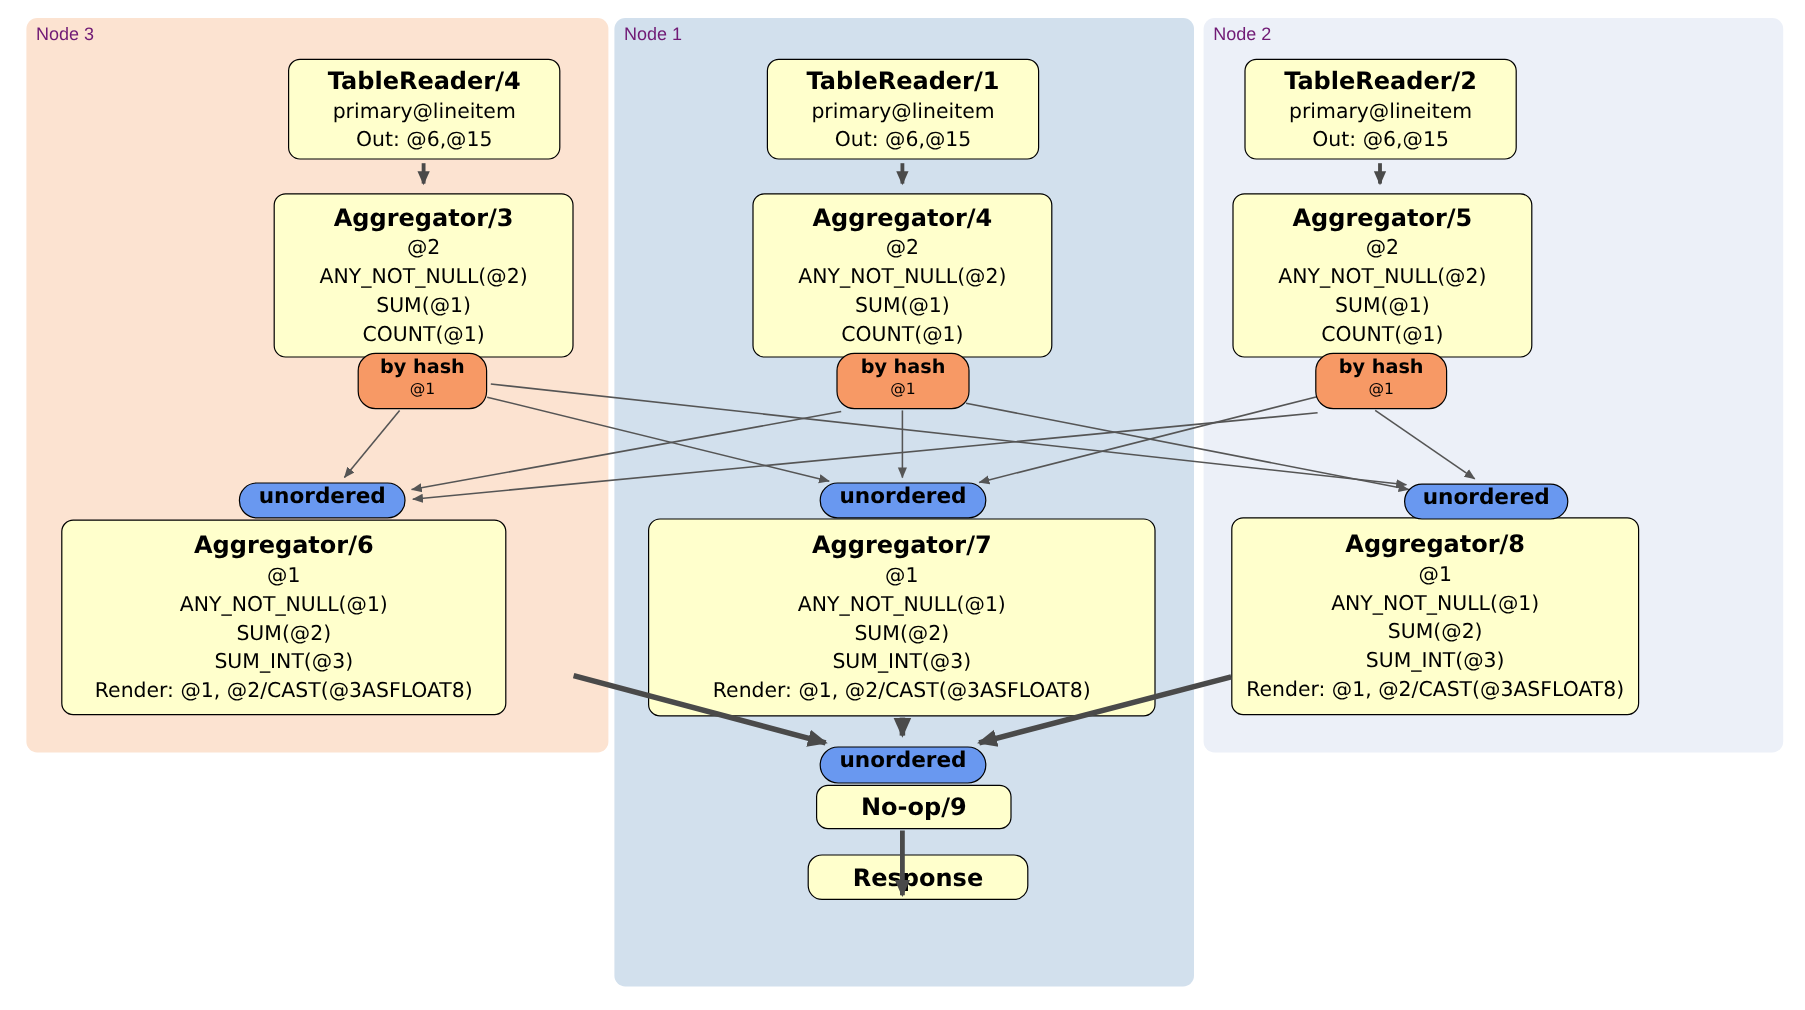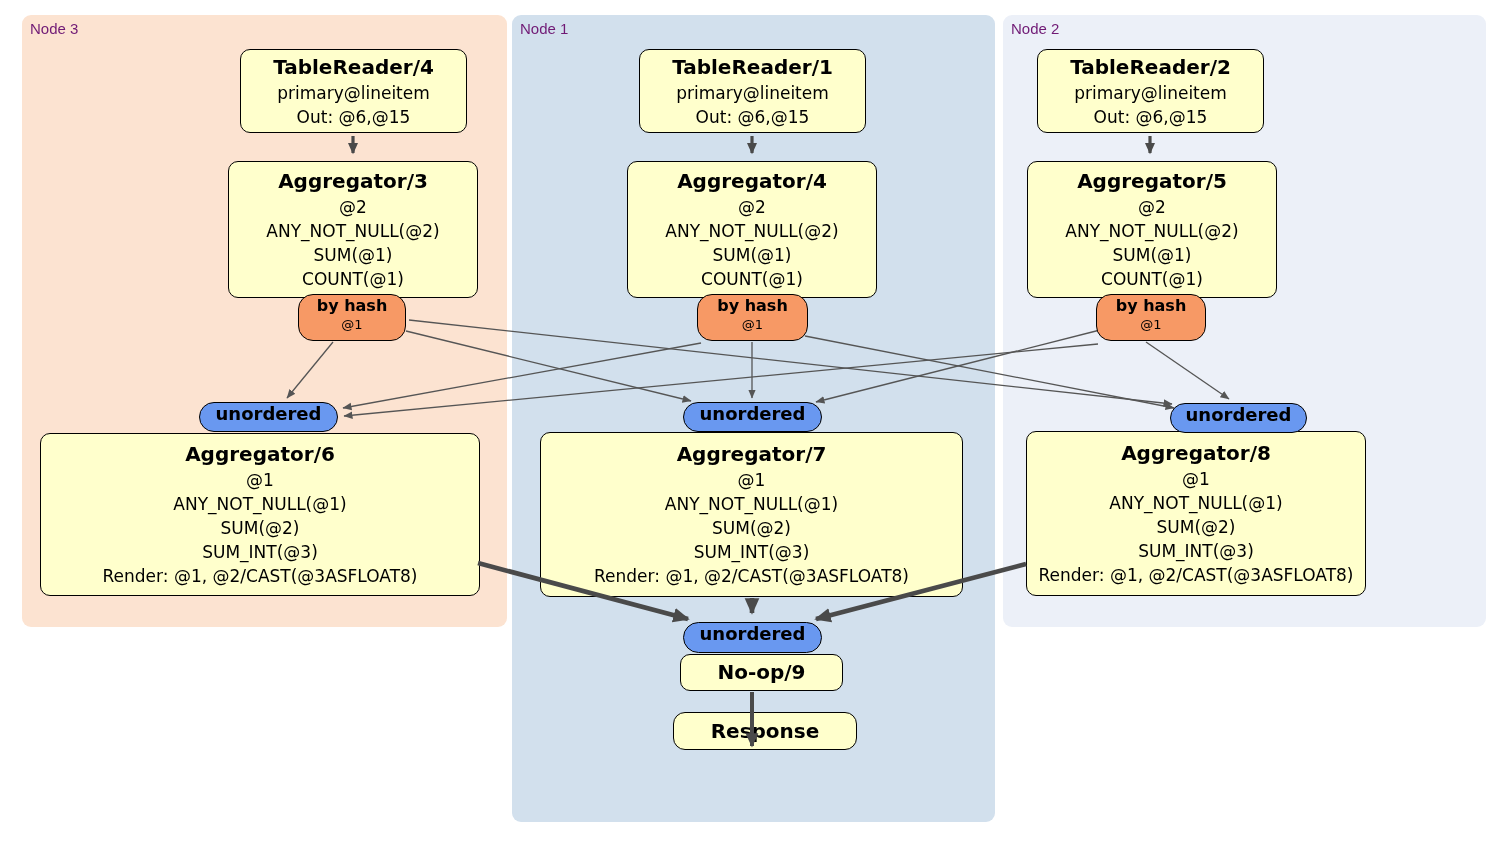--- a/index.html
+++ b/index.html
@@ -74,21 +74,21 @@
     <div class="pline">COUNT(@1)</div>
   </div>
   <div class="pbox" style="left:1027px;top:161px;width:250px;height:137px;">
     <div class="ptitle">Aggregator/5</div>
     <div class="pline">@2</div>
     <div class="pline">ANY_NOT_NULL(@2)</div>
     <div class="pline">SUM(@1)</div>
     <div class="pline">COUNT(@1)</div>
   </div>
 
-  <div class="pbox" style="left:40px;top:433px;width:440px;height:163px;">
+  <div class="pbox" style="left:51px;top:433px;width:371px;height:163px;">
     <div class="ptitle">Aggregator/6</div>
     <div class="pline">@1</div>
     <div class="pline">ANY_NOT_NULL(@1)</div>
     <div class="pline">SUM(@2)</div>
     <div class="pline">SUM_INT(@3)</div>
     <div class="pline">Render: @1, @2/CAST(@3ASFLOAT8)</div>
   </div>
   <div class="pbox" style="left:540px;top:432px;width:423px;height:165px;">
     <div class="ptitle">Aggregator/7</div>
     <div class="pline">@1</div>

